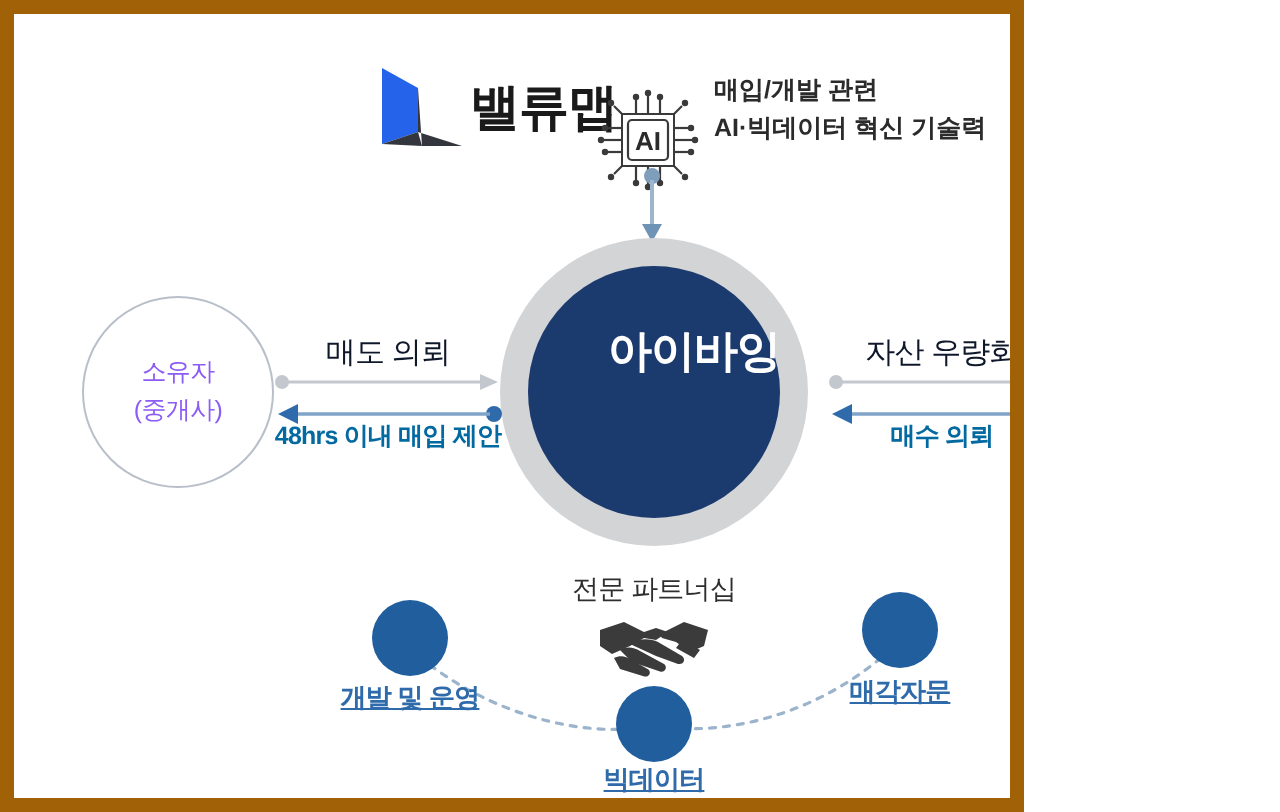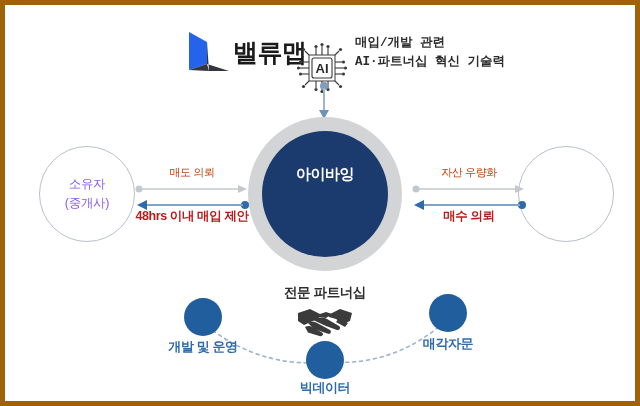--- a/index.html
+++ b/index.html
@@ -5,24 +5,24 @@
   html, body {
     margin: 0;
     padding: 0;
     background: #ffffff;
   }
   body {
     font-family: "Liberation Sans", "DejaVu Sans", sans-serif;
   }
   #canvas {
     position: relative;
-    width: 640px;
+    width: 512px;
     height: 406px;
     background: #ffffff;
-    border: 5px solid #a16207;
+    border: 7px solid #a16207;
     box-sizing: border-box;
     overflow: hidden;
   }
   .abs { position: absolute; }
 
   
   #brand-logo-mark {
     left: 180px; top: 25px;
     width: 46px; height: 44px;
   }
@@ -39,42 +39,41 @@
     left: 290px; top: 36px;
     width: 54px; height: 54px;
   }
   #ai-caption {
     left: 350px; top: 29px;
     font-size: 12.5px;
     font-weight: bold;
     color: #2b2b2b;
     line-height: 19px;
     white-space: nowrap;
-    font-family: Liberation Mono, monospace;
   }
 
   
   #hub-ring {
     left: 243px; top: 112px;
     width: 154px; height: 154px;
     border-radius: 50%;
     background: #d2d4d6;
   }
   #hub-core {
     left: 257px; top: 126px;
     width: 126px; height: 126px;
     border-radius: 50%;
     background: #1b3a6e;
   }
   #hub-label {
     left: 257px; top: 155px;
     width: 126px;
-    text-align: center;
+    text-align: right;
     color: #ffffff;
-    font-size: 15px;
+    font-size: 22px;
     font-weight: bold;
     line-height: 27px;
     letter-spacing: -0.5px;
   }
   #feed-arrow {
     left: 311px; top: 76px;
     width: 16px; height: 40px;
   }
 
   
@@ -101,38 +100,38 @@
   #flow-right { left: 406px; top: 160px; }
   .flow-label {
     position: absolute;
     width: 116px;
     text-align: center;
     white-space: nowrap;
     letter-spacing: -0.4px;
   }
   .flow-label.top {
     top: 0;
-    font-size: 11px;
-    color: #c2410c;
+    font-size: 15px;
+    color: #0f172a;
   }
   .flow-label.bottom {
     top: 43px;
     font-size: 12.5px;
     font-weight: bold;
-    color: #b91c1c;
+    color: #0369a1;
   }
   .flow-svg { position: absolute; left: 0; top: 18px; }
 
   
   #partnership-title {
     left: 245px; top: 279px;
     width: 150px;
     text-align: center;
     font-size: 13.5px;
-    font-weight: bold;
+    font-weight: normal;
     color: #2e2e2e;
     letter-spacing: -0.4px;
   }
   #handshake-icon {
     left: 291px; top: 299px;
     width: 58px; height: 34px;
   }
   #partner-curve {
     left: 170px; top: 300px;
     width: 300px; height: 70px;
@@ -145,20 +144,21 @@
   #partner-node-fund   { left: 301px; top: 336px; width: 38px; height: 38px; }
   #partner-node-advice { left: 424px; top: 289px; width: 38px; height: 38px; }
   .partner-label {
     position: absolute;
     text-align: center;
     font-size: 13px;
     font-weight: bold;
     color: #2f6bab;
     letter-spacing: -0.4px;
     white-space: nowrap;
+    text-decoration: underline;
   }
   #partner-label-dev    { left: 138px; top: 333px; width: 120px; }
   #partner-label-fund   { left: 260px; top: 374px; width: 120px; }
   #partner-label-advice { left: 383px; top: 330px; width: 120px; text-align: center; }
 </style>
 </head>
 <body>
 
 <div id="canvas">
 
@@ -210,21 +210,21 @@
           <circle cx="45.5" cy="8.5" r="1.6"></circle>
         <circle cx="8.5" cy="45.5" r="1.6"></circle>
           <circle cx="45.5" cy="45.5" r="1.6"></circle>
       </g>
       <text x="27" y="32" text-anchor="middle" font-family="Liberation Sans, sans-serif" font-size="13" font-weight="bold" fill="#2b2b2b">AI</text>
     </svg>
   </div>
 
   <div class="abs" id="ai-caption">
     <div>매입/개발 관련</div>
-    <div>AI·파트너십 혁신 기술력</div>
+    <div>AI·빅데이터 혁신 기술력</div>
   </div>
 
   <div class="abs" id="feed-arrow">
     <svg width="16" height="40" viewBox="0 0 16 40">
       <circle cx="8" cy="5" r="4" fill="#7f9ebc"></circle>
       <line x1="8" y1="7" x2="8" y2="30" stroke="#9db6cd" stroke-width="2"></line>
       <polygon points="8,38 3,29 13,29" fill="#6e93b4"></polygon>
     </svg>
   </div>
 

